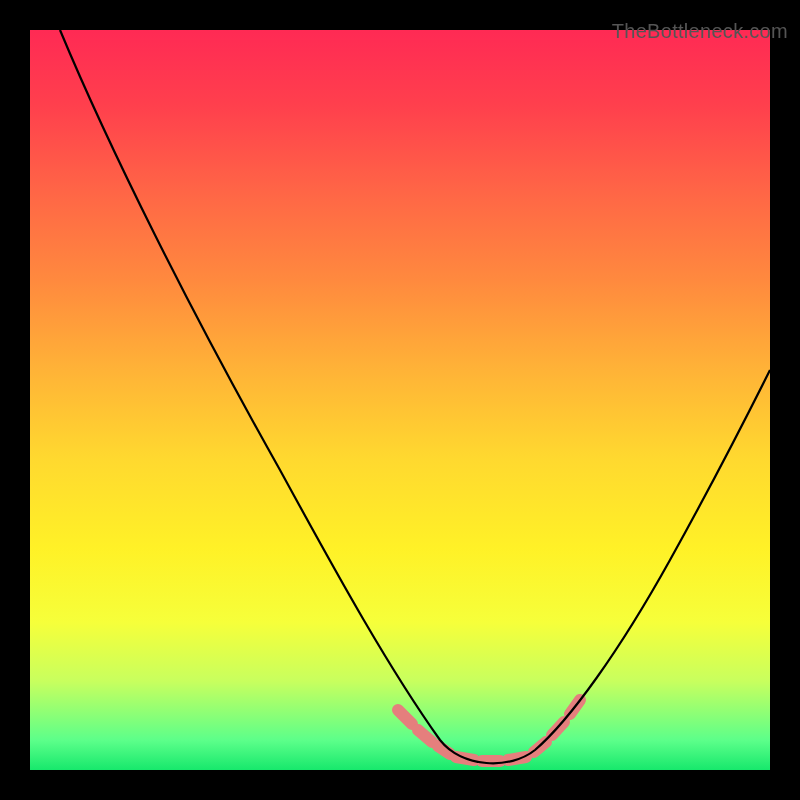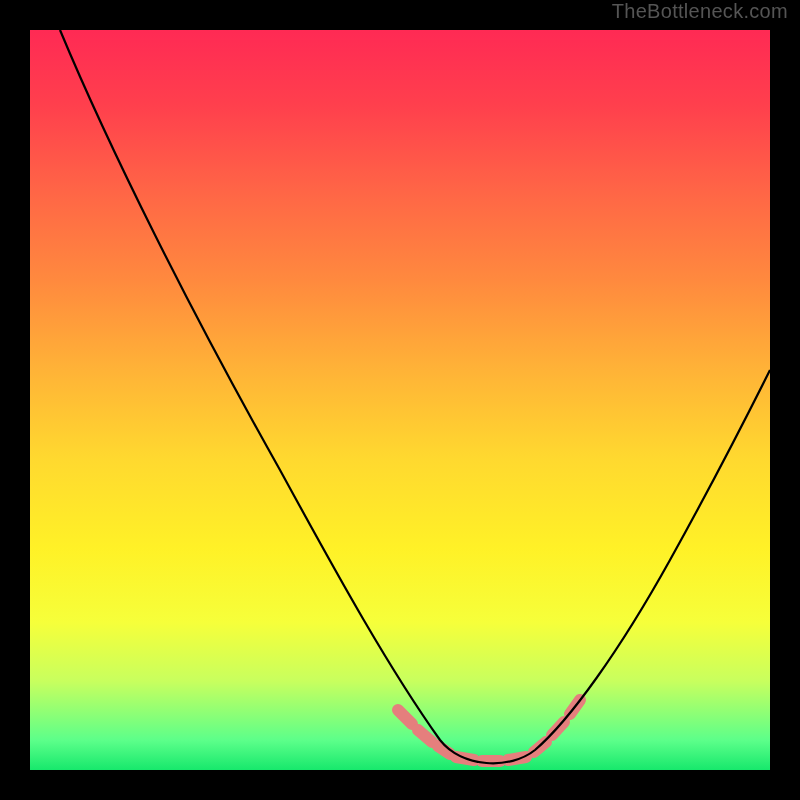--- a/index.html
+++ b/index.html
@@ -11,21 +11,21 @@
     overflow: hidden;
   }
   .stage {
     position: relative;
     width: 800px;
     height: 800px;
     background: #000;
   }
   .watermark {
     position: absolute;
-    top: 0;
+    top: 20px;
     right: 12px;
     color: #555;
     font-size: 20px;
     font-weight: 500;
     letter-spacing: 0.3px;
     z-index: 20;
   }
   .plot {
     position: absolute;
     left: 30px;

